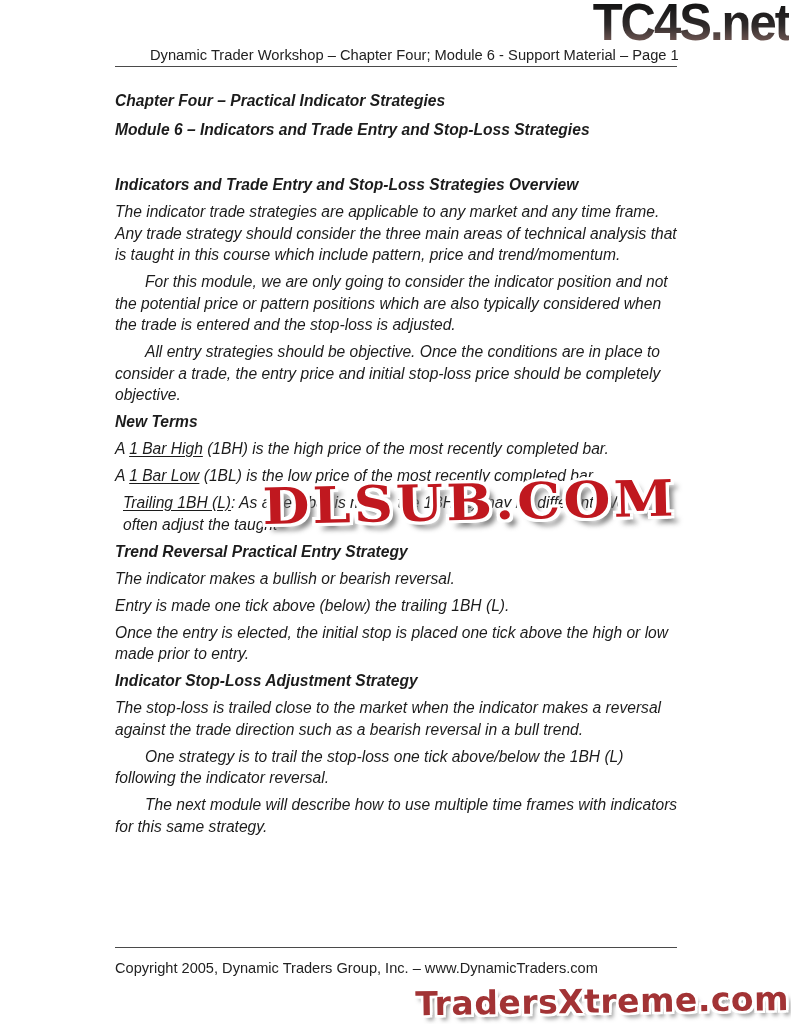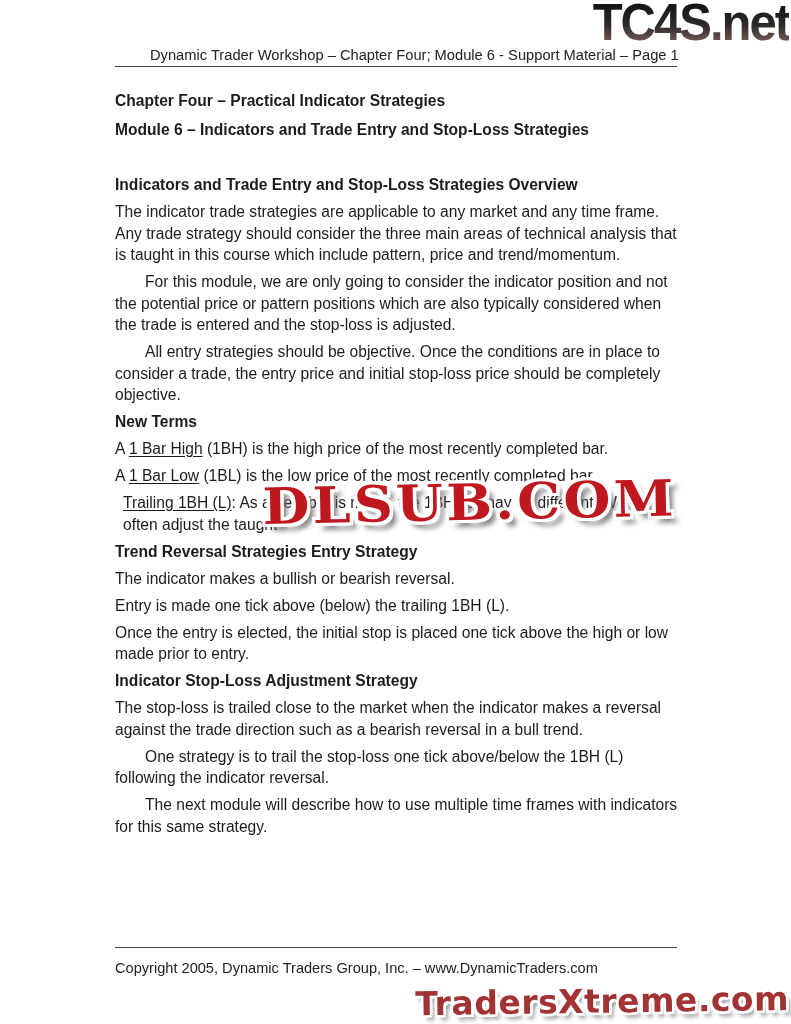--- a/index.html
+++ b/index.html
@@ -18,21 +18,21 @@
   .rule.bottom{top:947px;}
   .copyright{
     position:absolute;left:115px;top:960px;width:562px;
     font-size:14.6px;color:#222;white-space:nowrap;
   }
   
   .content{
     position:absolute;left:115px;top:90px;width:570px;
     font-size:15.6px;line-height:21.5px;
   }
-  .content p{margin:0 0 5.5px 0;}
+  .content p{margin:0 0 5.5px 0;font-style:italic;}
   .b{font-weight:bold;}
   .t1{margin-bottom:7px !important;}
   .h-overview{margin-top:34px !important;}
   .ind{text-indent:30px;}
   .nowrap{white-space:nowrap;}
   .u{text-decoration:underline;text-underline-offset:2px;}
   
   .tc4s{
     position:absolute;top:-7px;right:2px;
     font-family:"Liberation Sans",sans-serif;font-weight:bold;font-size:49px;
@@ -83,21 +83,21 @@
     <p class="ind">All entry strategies should be objective. Once the conditions are in place to consider a trade, the entry price and initial stop-loss price should be completely objective.</p>
 
     <p class="b">New Terms</p>
     <p class="nowrap"><span>A </span><span class="u">1 Bar High</span><span> (1BH) is the high price of the most recently completed bar.</span></p>
     <p class="nowrap"><span>A </span><span class="u">1 Bar Low</span><span> (1BL) is the low price of the most recently completed bar.</span></p>
     <p style="margin-bottom:5.5px;margin-left:8px;">
       <span class="nowrap" style="display:block;"><span class="u">Trailing 1BH (L)</span><span>: As a new bar is made, the 1BH (L) may be different. We will</span></span>
       <span class="nowrap" style="display:block;">often adjust the taught</span>
     </p>
 
-    <p class="b">Trend Reversal Strategies Entry Strategy</p>
+    <p class="b">Trend Reversal Practical Entry Strategy</p>
     <p>The indicator makes a bullish or bearish reversal.</p>
     <p>Entry is made one tick above (below) the trailing 1BH (L).</p>
     <p>Once the entry is elected, the initial stop is placed one tick above the high or low made prior to entry.</p>
 
     <p class="b">Indicator Stop-Loss Adjustment Strategy</p>
     <p>The stop-loss is trailed close to the market when the indicator makes a reversal against the trade direction such as a bearish reversal in a bull trend.</p>
     <p class="ind">One strategy is to trail the stop-loss one tick above/below the 1BH (L) following the indicator reversal.</p>
     <p class="ind">The next module will describe how to use multiple time frames with indicators for this same strategy.</p>
   </div>
 

